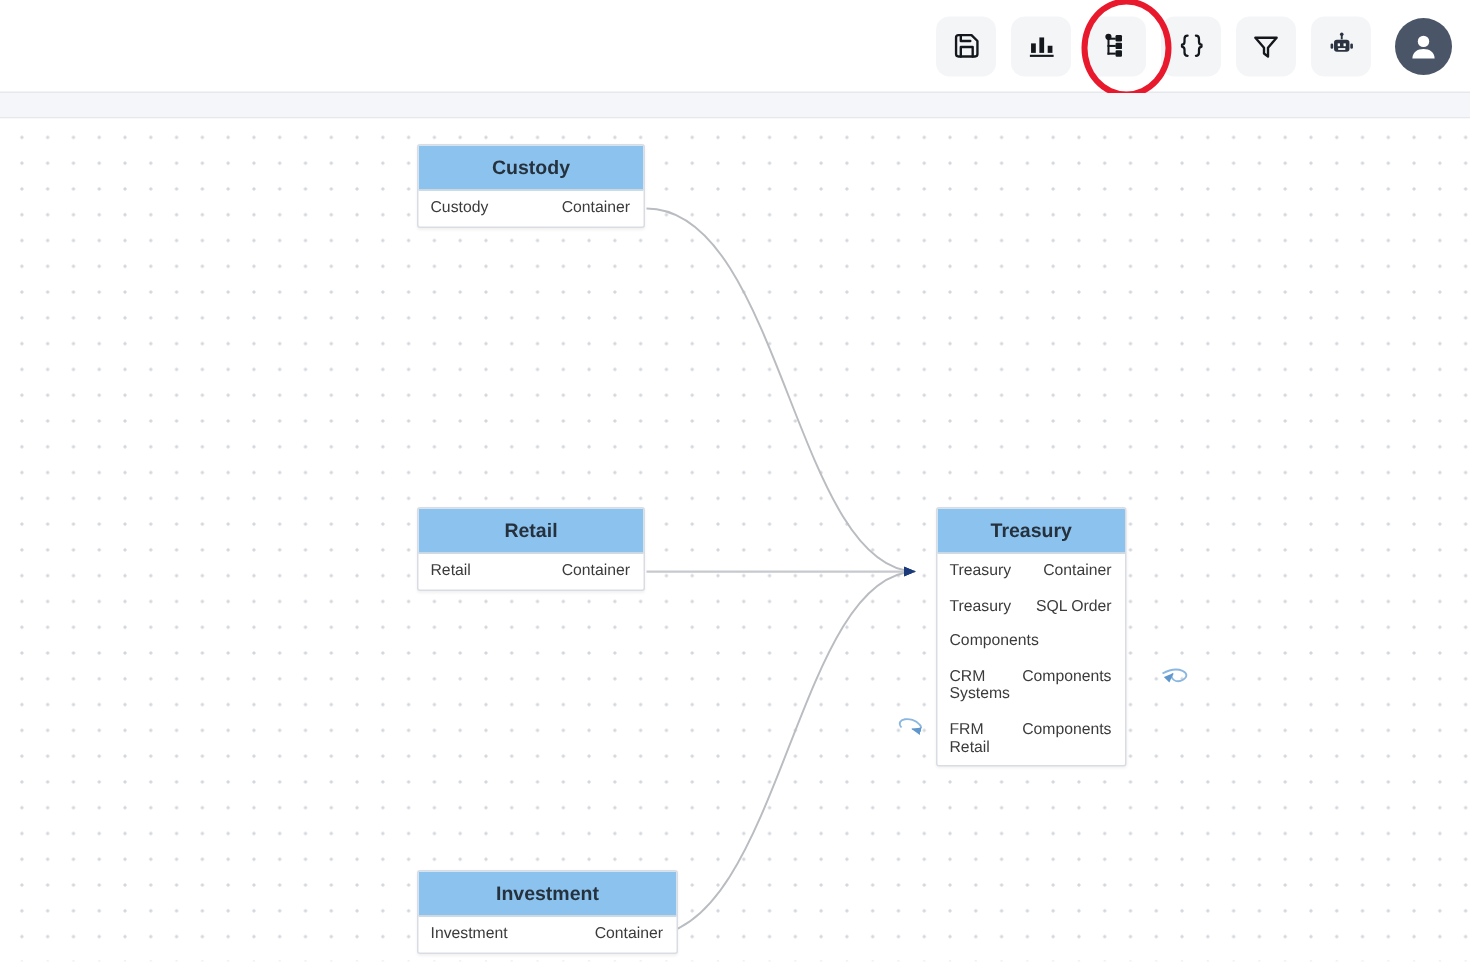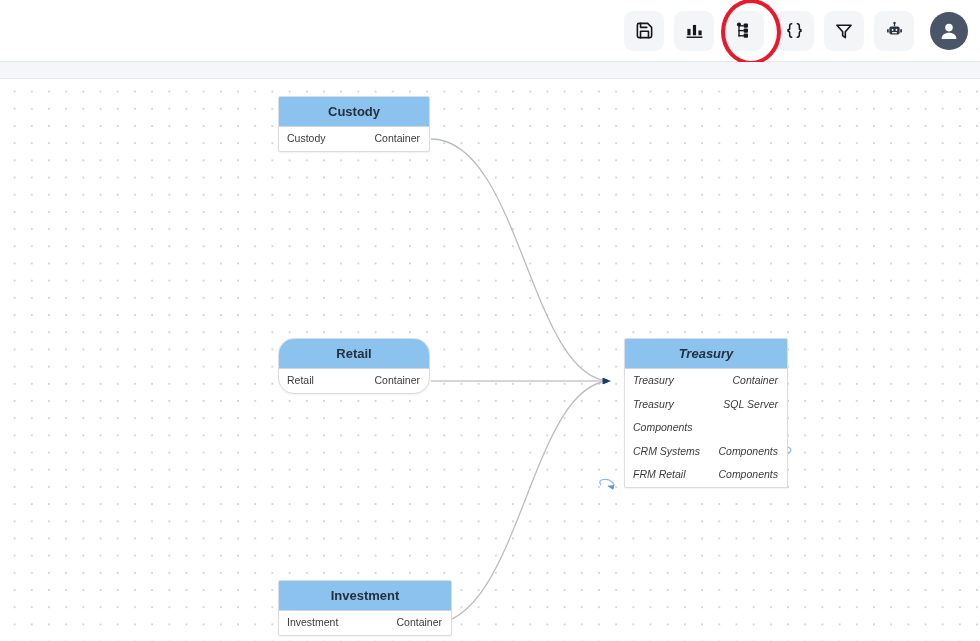--- a/index.html
+++ b/index.html
@@ -255,43 +255,43 @@
     </svg>
 
     <div>
         <div class="node" style="left: 278px; top: 17px; width: 152px; border-color: rgb(217, 221, 227);">
           <div class="node-header" style="background: rgb(140, 194, 238);">Custody</div>
           <div class="node-row">
             <span class="row-name">Custody</span>
             <span class="row-type">Container</span>
           </div>
         </div>
-        <div class="node" style="left: 278px; top: 259px; width: 152px; border-color: rgb(217, 221, 227); border-radius: 16px;">
+        <div class="node" style="left: 278px; top: 259px; width: 152px; border-color: rgb(217, 221, 227);">
           <div class="node-header" style="background: rgb(140, 194, 238);">Retail</div>
           <div class="node-row">
             <span class="row-name">Retail</span>
             <span class="row-type">Container</span>
           </div>
         </div>
         <div class="node" style="left: 278px; top: 501px; width: 174px; border-color: rgb(217, 221, 227);">
           <div class="node-header" style="background: rgb(140, 194, 238);">Investment</div>
           <div class="node-row">
             <span class="row-name">Investment</span>
             <span class="row-type">Container</span>
           </div>
         </div>
-        <div class="node" style="left: 624px; top: 259px; width: 164px; border-color: rgb(217, 221, 227); font-style: italic;">
+        <div class="node" style="left: 624px; top: 259px; width: 127px; border-color: rgb(217, 221, 227);">
           <div class="node-header" style="background: rgb(140, 194, 238);">Treasury</div>
           <div class="node-row">
             <span class="row-name">Treasury</span>
             <span class="row-type">Container</span>
           </div>
           <div class="node-row">
             <span class="row-name">Treasury</span>
-            <span class="row-type">SQL Server</span>
+            <span class="row-type">SQL Order</span>
           </div>
           <div class="node-row">
             <span class="row-type">Components</span>
           </div>
           <div class="node-row">
             <span class="row-name">CRM Systems</span>
             <span class="row-type">Components</span>
           </div>
           <div class="node-row">
             <span class="row-name">FRM Retail</span>

